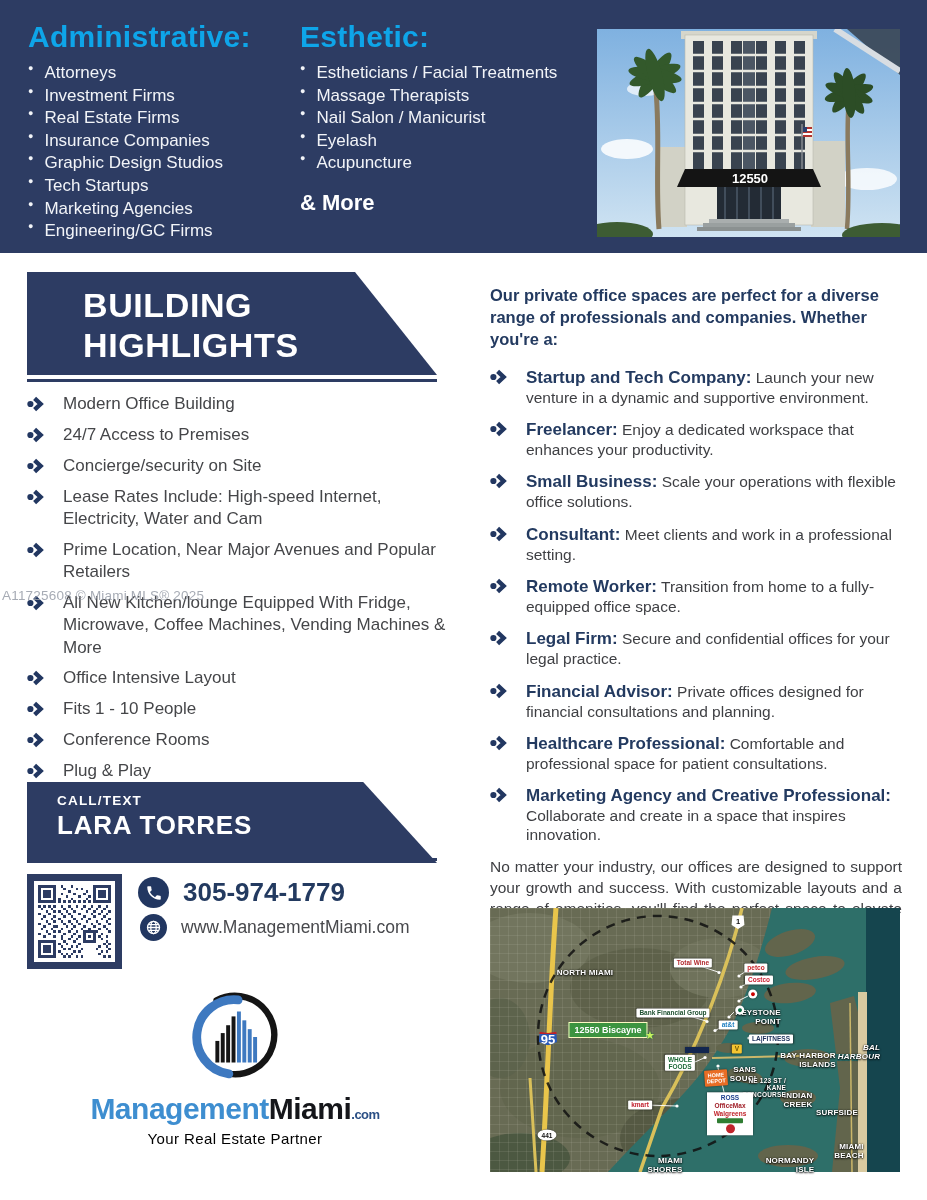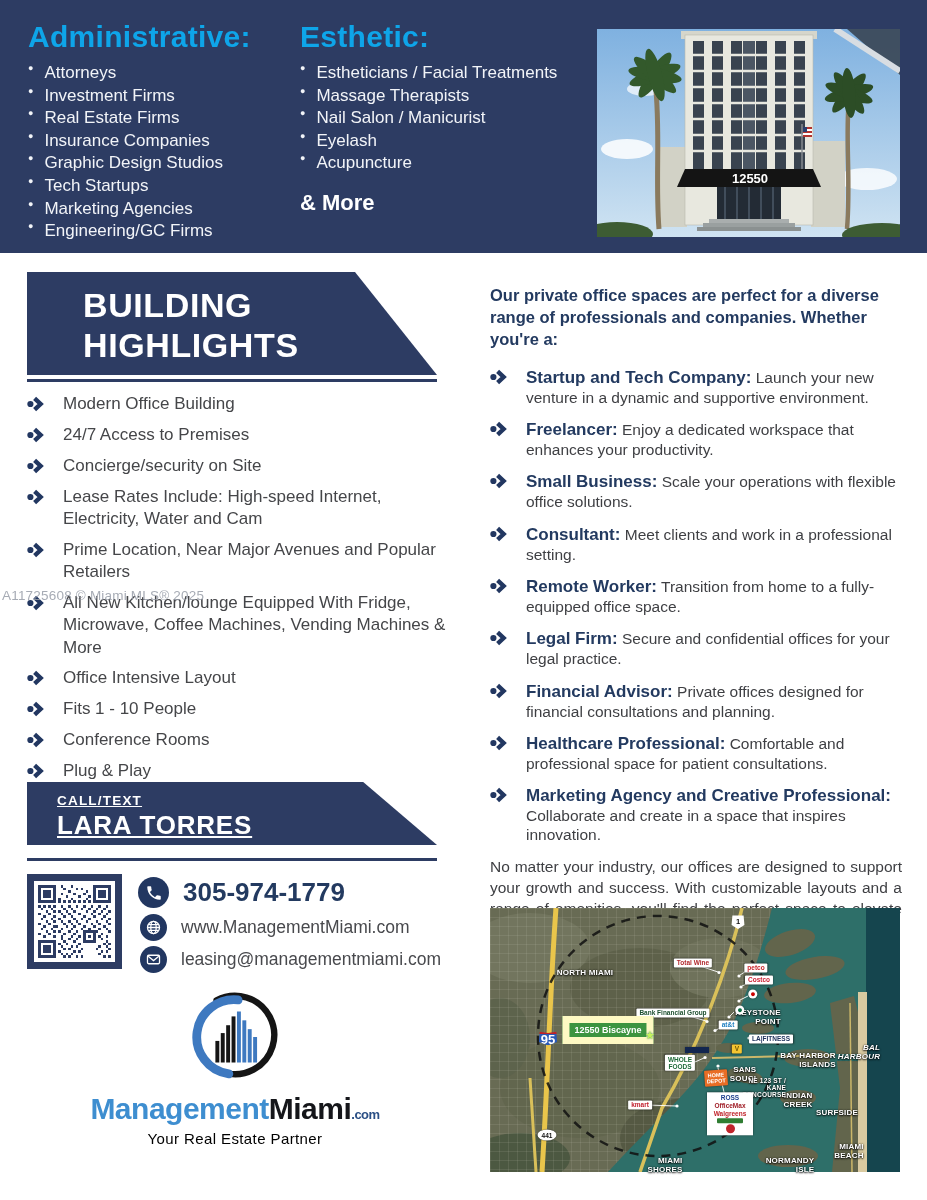--- a/index.html
+++ b/index.html
@@ -21,22 +21,22 @@
   .photo { position:absolute; left:597px; top:29px; width:303px; height:208px; background:#9db8cf; }
   .photo svg { display:block; width:100%; height:100%; }
 
   
   .banner { position:absolute; background:var(--navy); color:#fff; }
   .hl-banner { left:27px; top:272px; width:410px; height:103px; padding:13px 0 0 24px;
                clip-path:polygon(0 0,80% 0,100% 100%,0 100%); }
   .hl-banner .line { display:block; font-size:34px; font-weight:bold; line-height:1.18; letter-spacing:.6px;margin-left:32px; }
   .rule { position:absolute; background:var(--navy); height:3px; }
   .hl-rule { left:27px; top:379px; width:410px; }
-  .ct-banner { left:27px; top:782px; width:410px; height:63px; padding:11px 0 17px 30px;
-               clip-path:polygon(0 0,82% 0,100% 100%,0 100%);text-decoration:underline; }
+  .ct-banner { left:27px; top:782px; width:410px; height:81px; padding:11px 0 17px 30px;
+               clip-path:polygon(0 0,82% 0,100% 100%,0 100%); }
   .ct-small { font-size:13.5px; font-weight:bold; letter-spacing:1.2px; }
   .ct-name  { font-size:26px; font-weight:bold; letter-spacing:.8px; margin-top:2px; }
   .ct-rule { left:27px; top:858px; width:410px; }
 
   
   .hl-list { position:absolute; left:27px; top:393px; width:424px; list-style:none; }
   .hl-item { display:flex; gap:17px; margin-bottom:8px; }
   .dc-icon { flex:0 0 19px; margin-top:3px; }
   .hl-text { font-size:17px; line-height:1.32; color:var(--body); }
 
@@ -78,21 +78,21 @@
   .map > svg { position:absolute; inset:0; width:100%; height:100%; }
   .map-label, .map-chip, .addr-box, .addr-star, .shield, .retail { position:absolute; transform:translate(-50%,-50%); }
   .map-label { color:#fff; font-weight:bold; font-size:8px; line-height:1.1; text-align:right;
                white-space:pre-line; text-shadow:0 1px 2px rgba(0,0,0,.95), 0 0 2px rgba(0,0,0,.8); letter-spacing:.2px;margin-top:7px; }
   .map-label.small { font-size:6.5px; }
   .map-chip { background:#fff; padding:1px 3px; font-size:6.5px; font-weight:bold; border-radius:1px;
               box-shadow:0 0 2px rgba(0,0,0,.55); white-space:pre-line; text-align:center; line-height:1.1; }
   .chip-round { border-radius:50%; font-size:9px; padding:0 2px; line-height:1; }
   .chip-orange { background:#e96d25; transform:translate(-50%,-50%) rotate(-4deg); font-size:5.5px; padding:2px 2px; }
   .chip-yellow { background:#f4c531; }
-  .addr-box { left:118px; top:122px; background:#3c9440; border:7px solid #fef9c3; color:#fff;
+  .addr-box { left:118px; top:122px; background:#3c9440; border:1px solid #fef9c3; color:#fff;
               font-weight:bold; font-size:9px; padding:2px 5px; white-space:nowrap; }
   .addr-star { left:160px; top:127px; color:#c6f35f; font-size:11px; text-shadow:0 0 2px #063; }
   .shield { color:#fff; font-weight:bold; text-align:center; }
   .shield-i95 { left:58px; top:130px; width:19px; height:15px; font-size:13px; line-height:17px;
                 background:linear-gradient(#c02227 0 4px,#2a59b5 4px);
                 clip-path:polygon(50% 100%,2% 76%,6% 8%,50% 16%,94% 8%,98% 76%); }
   .shield-us1 { left:248px; top:14px; width:14px; height:14px; background:#fff; color:#111; font-size:7.5px;
                 line-height:14px; clip-path:polygon(50% 100%,4% 72%,10% 4%,90% 4%,96% 72%); }
   .shield-441 { left:57px; top:227px; width:19px; height:11px; background:#fff; color:#111; font-size:6.5px;
                 line-height:11px; border-radius:50%; box-shadow:0 0 1px #000; }
@@ -509,29 +509,20 @@
   <div class="c-row c-web">
     <span class="c-ic sm">
       <svg viewBox="0 0 24 24" width="17" height="17" fill="none" stroke="#fff" stroke-width="1.8">
           <circle cx="12" cy="12" r="8.5"></circle>
           <ellipse cx="12" cy="12" rx="3.8" ry="8.5"></ellipse>
           <path d="M3.5 12h17M4.6 8h14.8M4.6 16h14.8"></path>
         </svg>
     </span>
     <a class="c-val" href="#">www.ManagementMiami.com</a>
   </div>
-  <div class="c-row c-mail">
-    <span class="c-ic sm">
-      <svg viewBox="0 0 24 24" width="17" height="17" fill="none" stroke="#fff" stroke-width="1.8">
-          <rect x="3.5" y="6" width="17" height="12" rx="1.6"></rect>
-          <path d="M4.5 7.5 12 13.5 19.5 7.5"></path>
-        </svg>
-    </span>
-    <a class="c-val" href="#">leasing@managementmiami.com</a>
-  </div>
 
   <section class="logo">
     <svg viewBox="0 0 120 104" width="118" height="102">
       <circle cx="60" cy="50" r="34" fill="#fff"></circle>
       <circle cx="60" cy="50" r="40" fill="none" stroke="#151515" stroke-width="6.5" stroke-dasharray="175 77" transform="rotate(-118 60 50)" stroke-linecap="round"></circle>
       <circle cx="59" cy="52" r="38" fill="none" stroke="#3e79c0" stroke-width="9" stroke-dasharray="118 122" transform="rotate(98 59 52)" stroke-linecap="round"></circle>
       <g>
         <rect x="40" y="56" width="4" height="22" fill="#151515"></rect>
         <rect x="45.5" y="48" width="4" height="30" fill="#151515"></rect>
         <rect x="51" y="40" width="4" height="38" fill="#151515"></rect>

